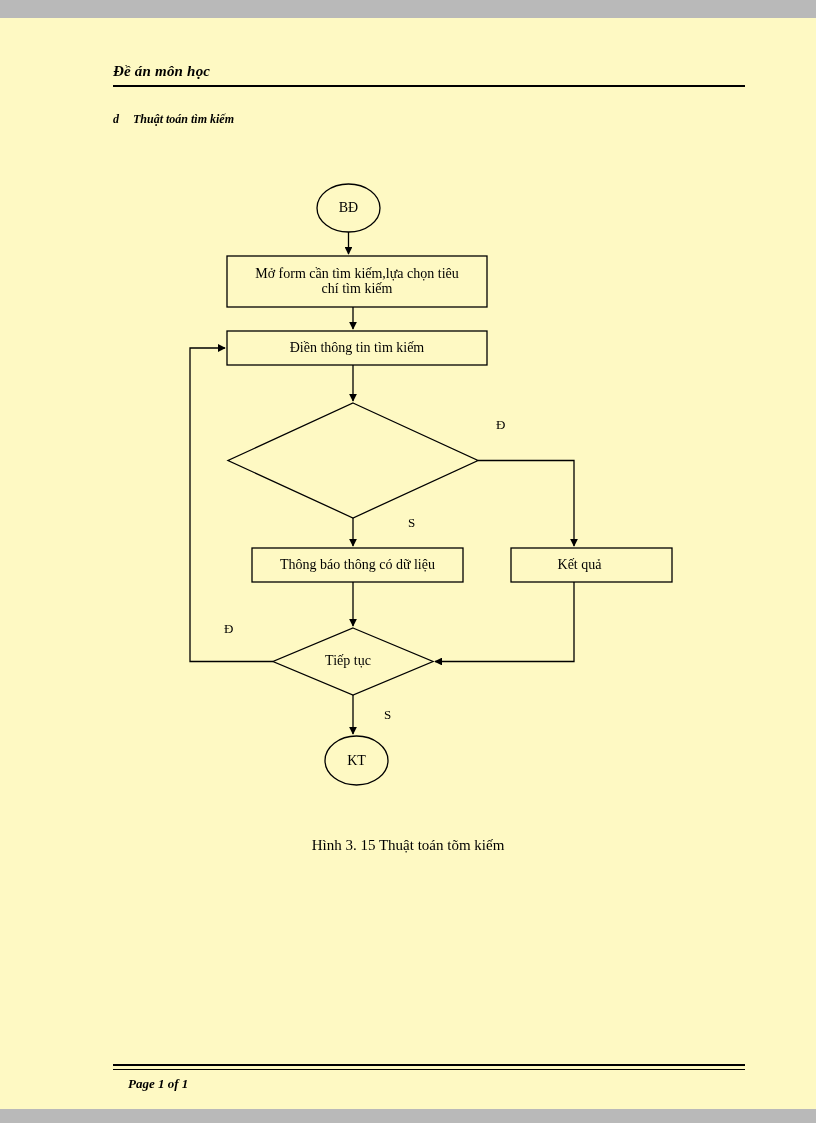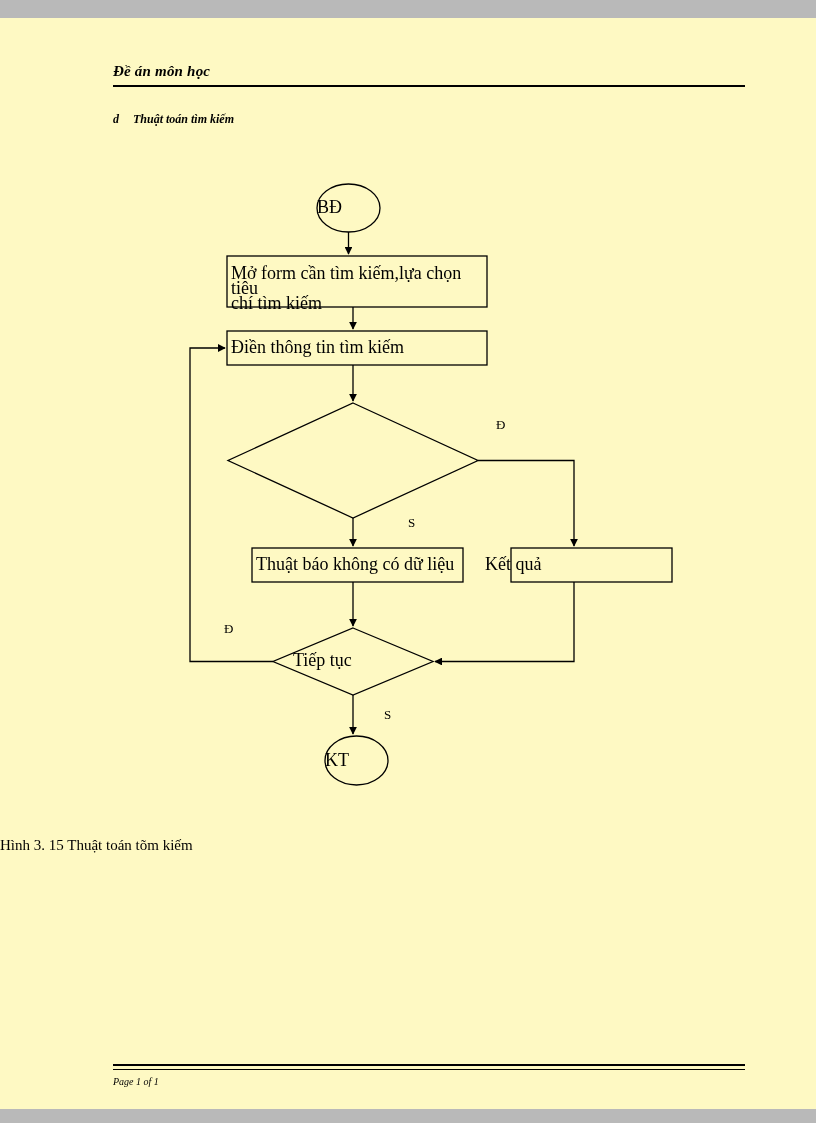--- a/index.html
+++ b/index.html
@@ -58,40 +58,40 @@
     left: 0;
     top: 0;
     width: 816px;
     height: 1123px;
   }
   .flow svg {
     display: block;
   }
   .shape-label {
     position: absolute;
-    text-align: left;
-    color: #000;
-    font-size: 18px;
+    text-align: center;
+    color: #000;
+    font-size: 14px;
     line-height: 15px;
     white-space: pre-line;
     pointer-events: none;
   }
   .branch-label {
     position: absolute;
     color: #000;
     font-size: 13px;
     line-height: 14px;
   }
   
   .figure-caption {
     position: absolute;
     left: 0;
     top: 819px;
     width: 816px;
-    text-align: left;
+    text-align: center;
     font-size: 15px;
     color: #000;
   }
   
   .footer-rule-outer {
     position: absolute;
     left: 113px;
     top: 1046px;
     width: 632px;
     height: 0;
@@ -100,24 +100,24 @@
   .footer-rule-inner {
     position: absolute;
     left: 113px;
     top: 1051px;
     width: 632px;
     height: 0;
     border-top: 1px solid #000;
   }
   .footer-text {
     position: absolute;
-    left: 113px;
+    left: 128px;
     top: 1058px;
-    font-size: 10px;
-    font-weight: normal;
+    font-size: 13px;
+    font-weight: bold;
     font-style: italic;
     color: #000;
     white-space: nowrap;
   }
 </style>
 </head>
 <body>
 
 <div class="page">
 
@@ -178,23 +178,23 @@
     </svg>
 
     <div class="shape-label" style="left:317px; top:182px; width:63px;">BĐ</div>
 
     <div class="shape-label" style="left:231px; top:248px; width:252px;">Mở form  cần tìm  kiếm,lựa   chọn tiêu
 chí  tìm  kiếm</div>
 
     <div class="shape-label" style="left:231px; top:322px; width:252px;">Điền  thông  tin  tìm  kiếm</div>
 
 
-    <div class="shape-label" style="left:256px; top:539px; width:203px;">Thuật  báo không  có dữ liệu</div>
-
-    <div class="shape-label" style="left:485px; top:539px; width:153px;">Kết quả</div>
+    <div class="shape-label" style="left:256px; top:539px; width:203px;">Thông  báo thông  có dữ liệu</div>
+
+    <div class="shape-label" style="left:503px; top:539px; width:153px;">Kết quả</div>
 
     <div class="shape-label" style="left:293px; top:635px; width:110px;">Tiếp  tục</div>
 
     <div class="shape-label" style="left:325px; top:735px; width:63px;">KT</div>
 
     <div class="branch-label" style="left:496px; top:400px;">Đ</div>
 
     <div class="branch-label" style="left:408px; top:498px;">S</div>
 
     <div class="branch-label" style="left:224px; top:604px;">Đ</div>

